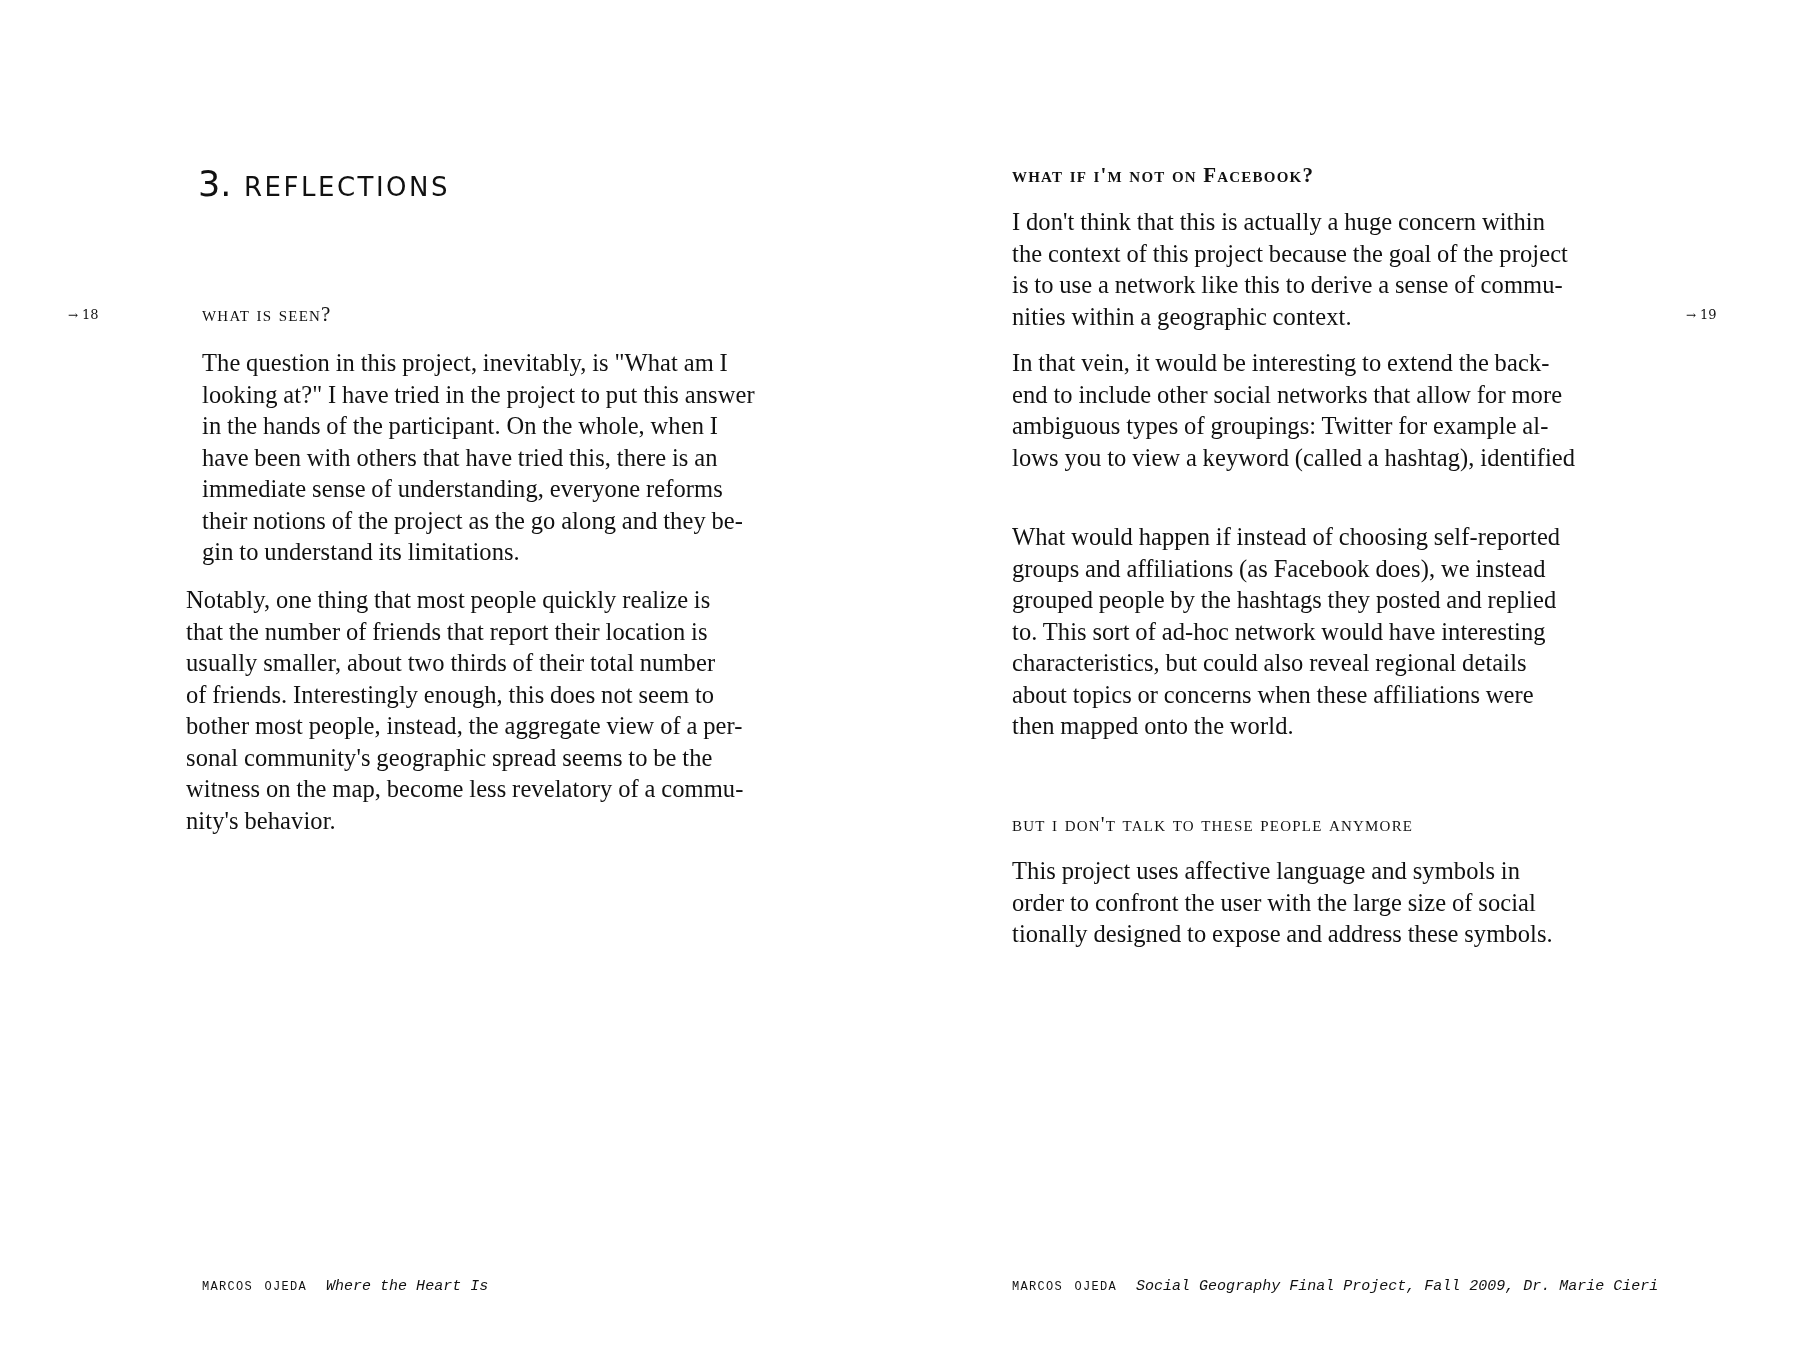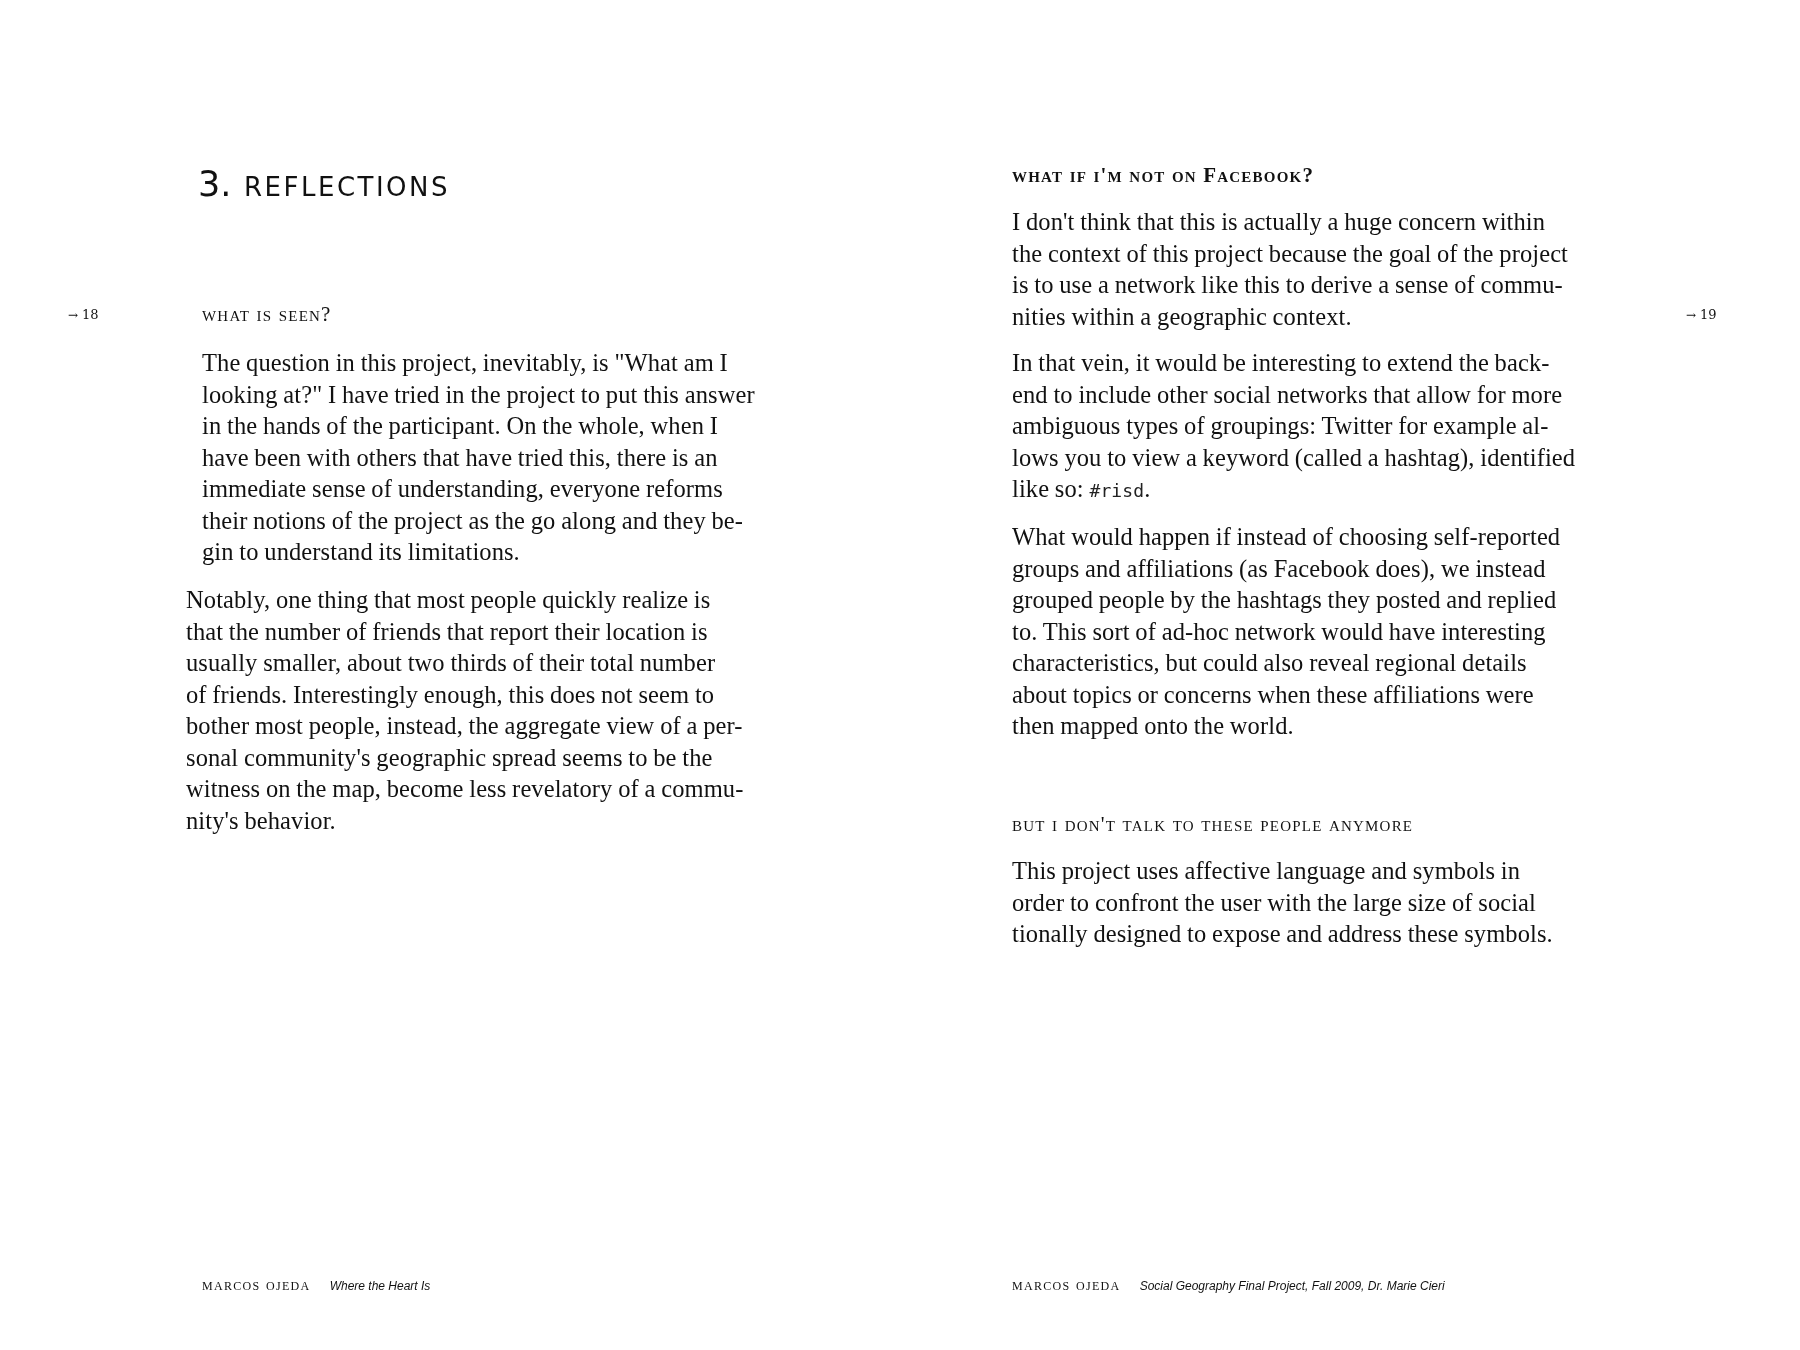--- a/index.html
+++ b/index.html
@@ -16,23 +16,23 @@
   .right-no { left: 1686px; }
   .sc-heading { font-family: "Liberation Serif", "DejaVu Serif", serif; font-variant: small-caps;
                 text-transform: lowercase; font-size: 21px; letter-spacing: 1.2px; line-height: 24px; white-space: nowrap; }
   .sc-heading .keepcase { text-transform: none; }
   .column { width: 612px; }
   .para { font-family: "Liberation Serif", "DejaVu Serif", serif; font-size: 24.5px; line-height: 31.5px;
           margin: 0; padding: 0; letter-spacing: 0.1px; word-spacing: -0.5px; }
   .para .line { display: block; white-space: nowrap; }
   .mono { font-family: "DejaVu Sans Mono", "Liberation Mono", monospace; font-size: 18px; color: #222; }
   .footer { top: 1275px; white-space: nowrap; line-height: 20px; }
-  .footer .author { font-family: Liberation Serif, serif; font-variant: small-caps; text-transform: lowercase;
+  .footer .author { font-family: Liberation Mono, monospace; font-variant: small-caps; text-transform: lowercase;
                     font-size: 17px; letter-spacing: 1.3px; margin-right: 14px; }
-  .footer .work { font-family: Liberation Sans, sans-serif; font-style: italic; font-size: 12px; }
+  .footer .work { font-family: Liberation Mono, monospace; font-style: italic; font-size: 15px; }
 </style>
 </head>
 <body>
 
 <div class="abs chapter-title">
   <span class="num">3.</span>
   <span class="word">Reflections</span>
 </div>
 
 <div class="abs pageno left-no">
@@ -86,21 +86,20 @@
     <span class="line">nities within a geographic context.</span>
   </p>
 </div>
 
 <div class="abs column" style="left:1012px; top:347px;">
   <p class="para">
     <span class="line">In that vein, it would be interesting to extend the back-</span>
     <span class="line">end to include other social networks that allow for more</span>
     <span class="line">ambiguous types of groupings: Twitter for example al-</span>
     <span class="line">lows you to view a keyword (called a hashtag), identified</span>
-    <span class="line"><span>like so: </span><span class="mono">#risd</span><span>.</span></span>
   </p>
 </div>
 
 <div class="abs column" style="left:1012px; top:521px;">
   <p class="para">
     <span class="line">What would happen if instead of choosing self-reported</span>
     <span class="line">groups and affiliations (as Facebook does), we instead</span>
     <span class="line">grouped people by the hashtags they posted and replied</span>
     <span class="line">to. This sort of ad-hoc network would have interesting</span>
     <span class="line">characteristics, but could also reveal regional details</span>

